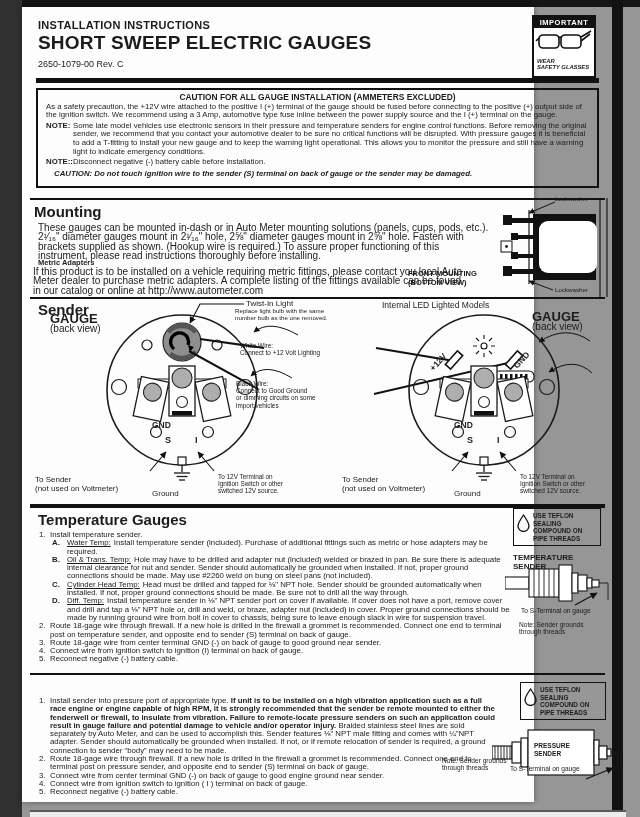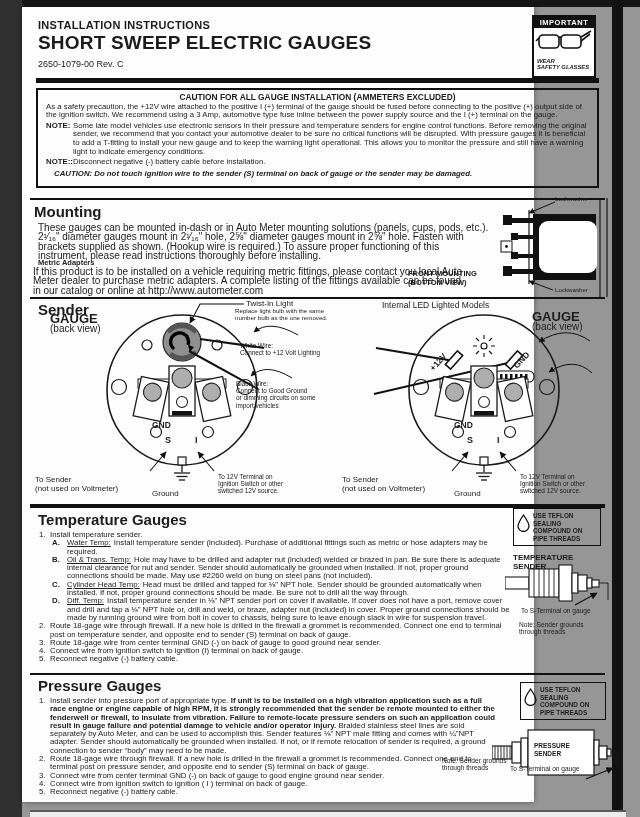--- a/index.html
+++ b/index.html
@@ -369,21 +369,20 @@
     </svg>
     <div class="abs note-sm" style="left:8px;top:99px;width:84px;">To S-Terminal on gauge</div>
     <div class="abs note-sm c" style="left:6px;top:113px;width:80px;">
       <div>Note: Sender grounds</div>
       <div>through threads</div>
     </div>
   </div>
 
   <div class="abs rule" style="left:8px;top:666px;width:575px;height:2px;"></div>
 
-  <h2 class="abs" style="left:16px;top:670px;">Pressure Gauges</h2>
   <div class="abs" style="left:16px;top:690px;width:462px;">
     <div class="li"><span class="num">1.</span><span>Install sender into pressure port of appropriate type. </span>
       <b>If unit is to be installed on a high vibration application such as a full race engine or engine capable of high RPM, it is strongly recommended that the sender be remote mounted to either the fenderwell or firewall, to insulate from vibration. Failure to remote-locate pressure senders on such an application could result in gauge failure and potential damage to vehicle and/or operator injury.</b>
       <span>Braided stainless steel lines are sold separately by Auto Meter, and can be used to accomplish this. Sender features ⅛" NPT male fitting and comes with ¼"NPT adapter. Sender should automatically be  grounded when installed. If not, or if remote relocation of sender is required, a ground connection to sender “body” may need to be made.</span></div>
     <div class="li"><span class="num">2.</span><span>Route 18-gage wire through firewall. If a new hole is drilled in the firewall a grommet is recommended. Connect one end to terminal post on pressure sender, and opposite end to sender (S) terminal on back of gauge.</span></div>
     <div class="li"><span class="num">3.</span><span>Connect wire from center terminal GND (-) on back of gauge to good engine ground near sender.</span></div>
     <div class="li"><span class="num">4.</span><span>Connect wire from ignition switch to ignition ( I ) terminal on back of gauge.</span></div>
     <div class="li"><span class="num">5.</span><span>Reconnect negative (-) battery cable.</span></div>
   </div>
 

